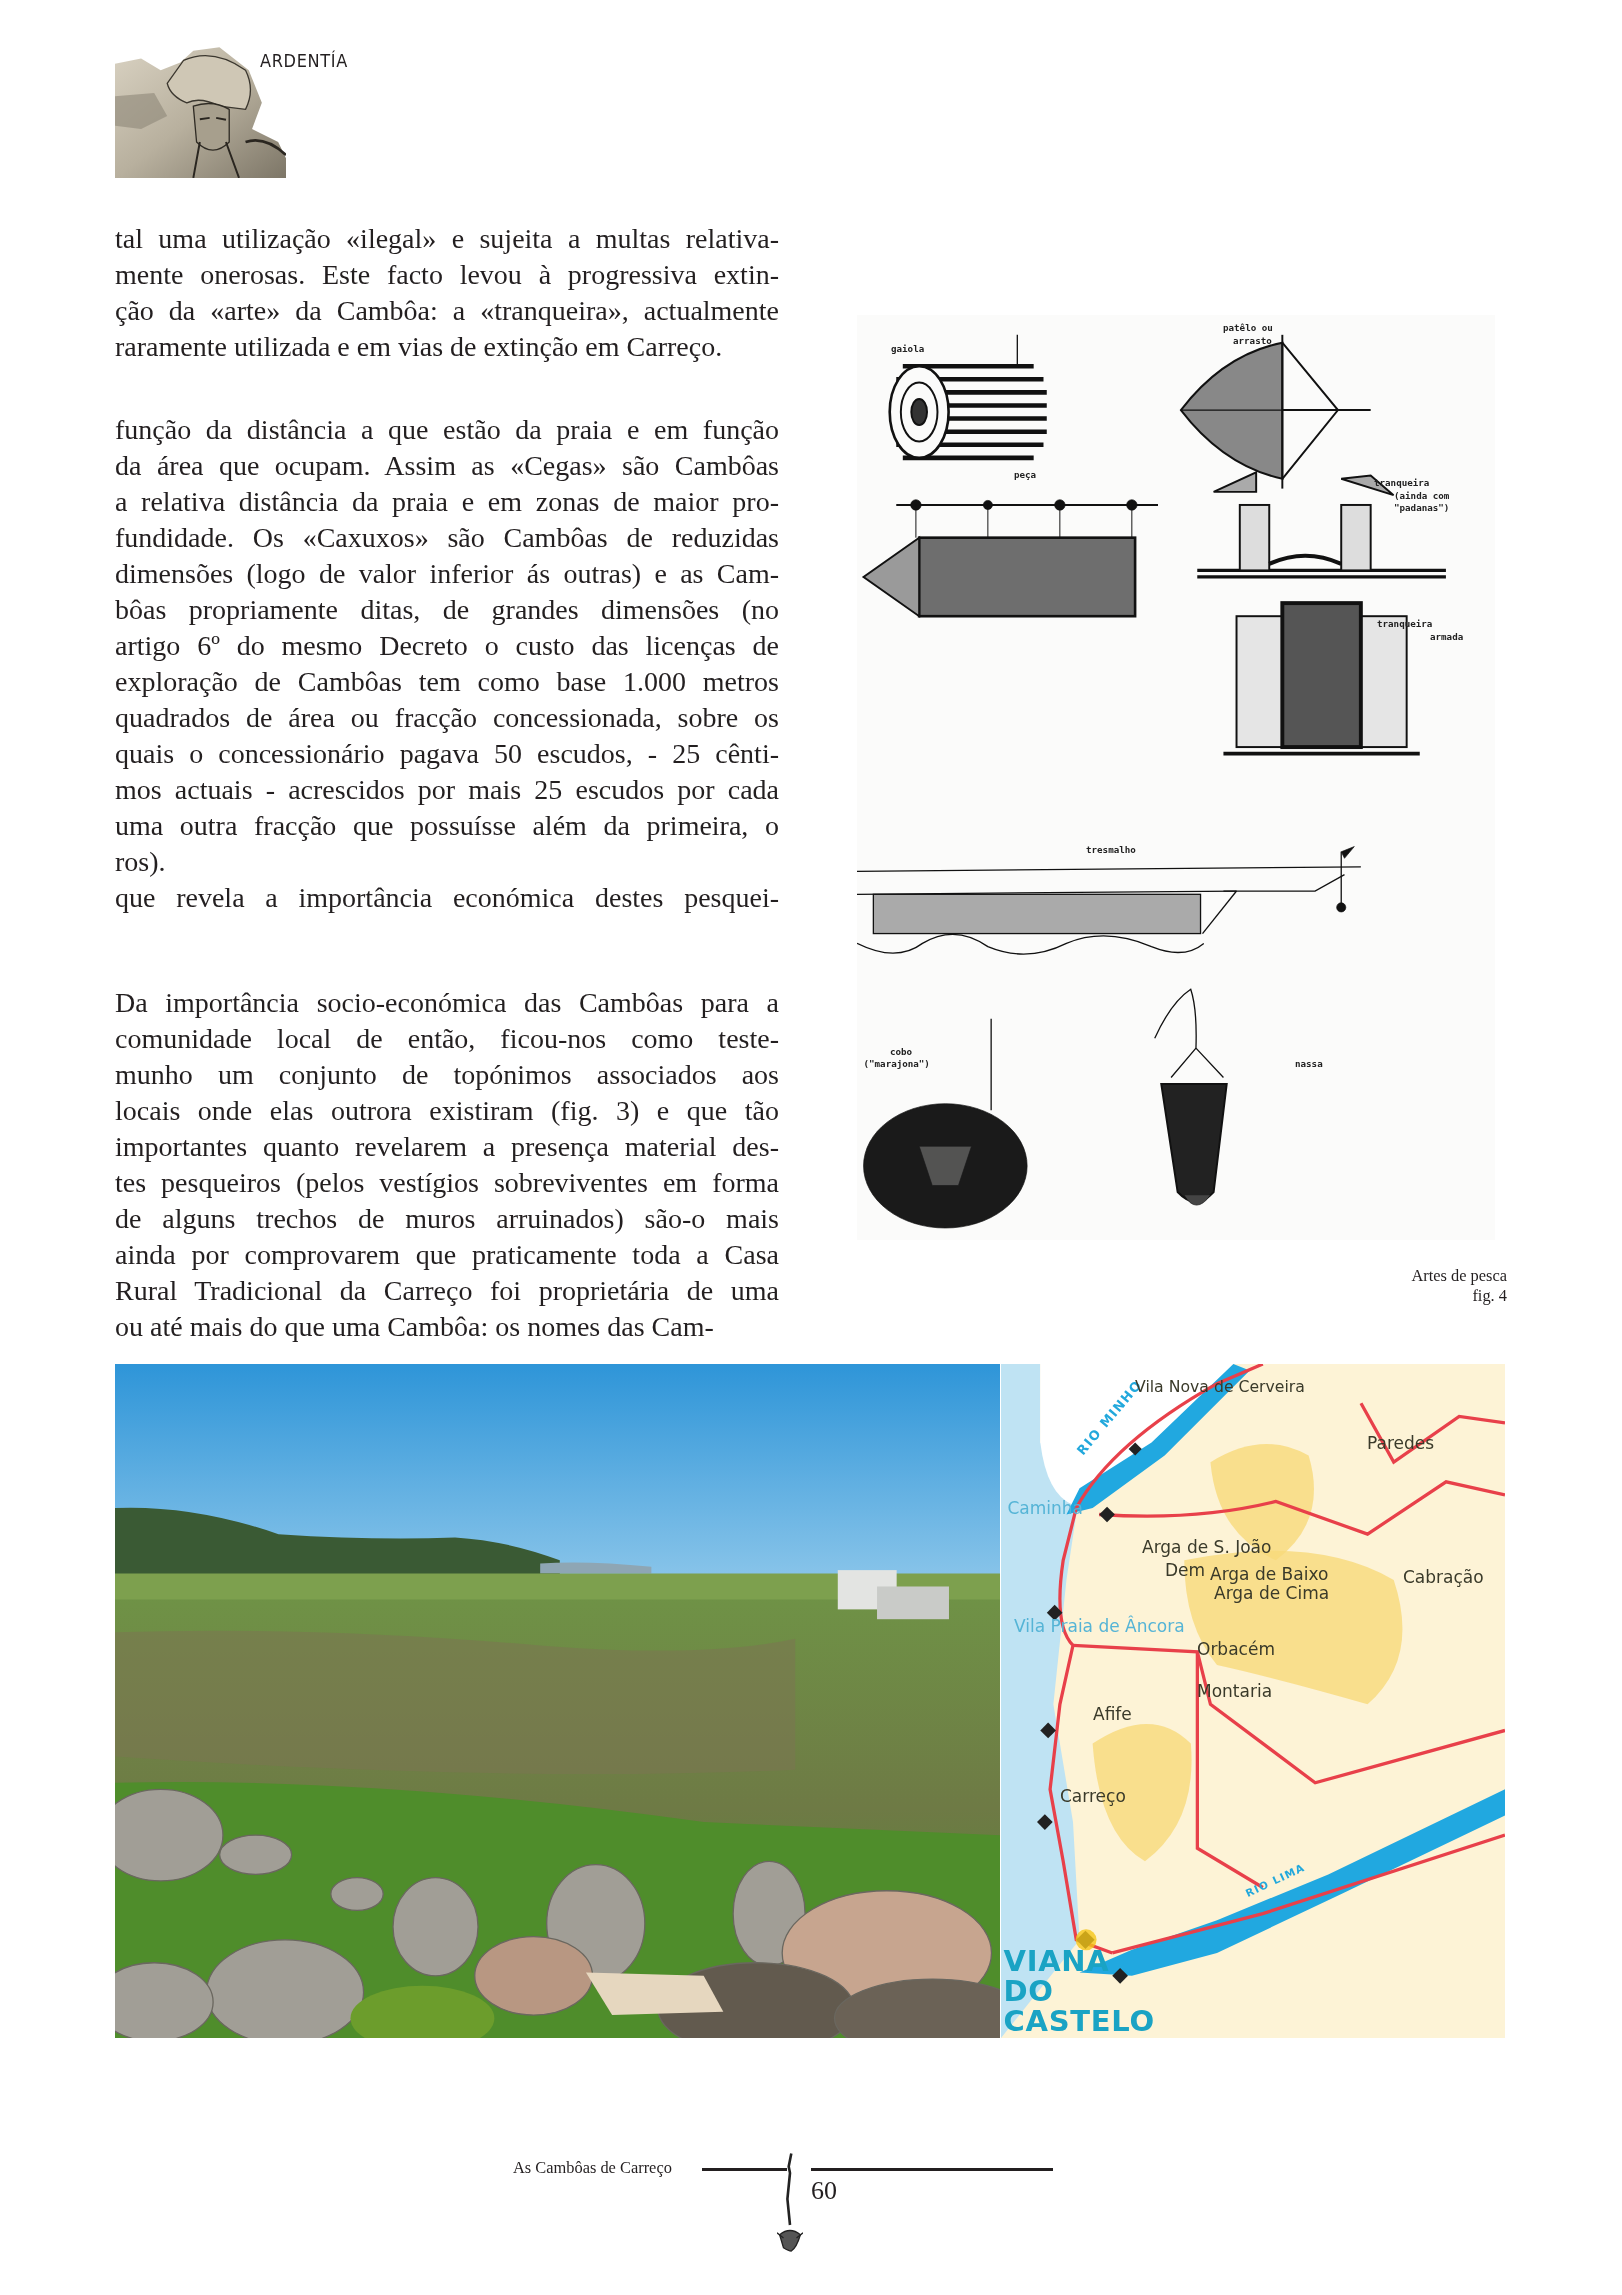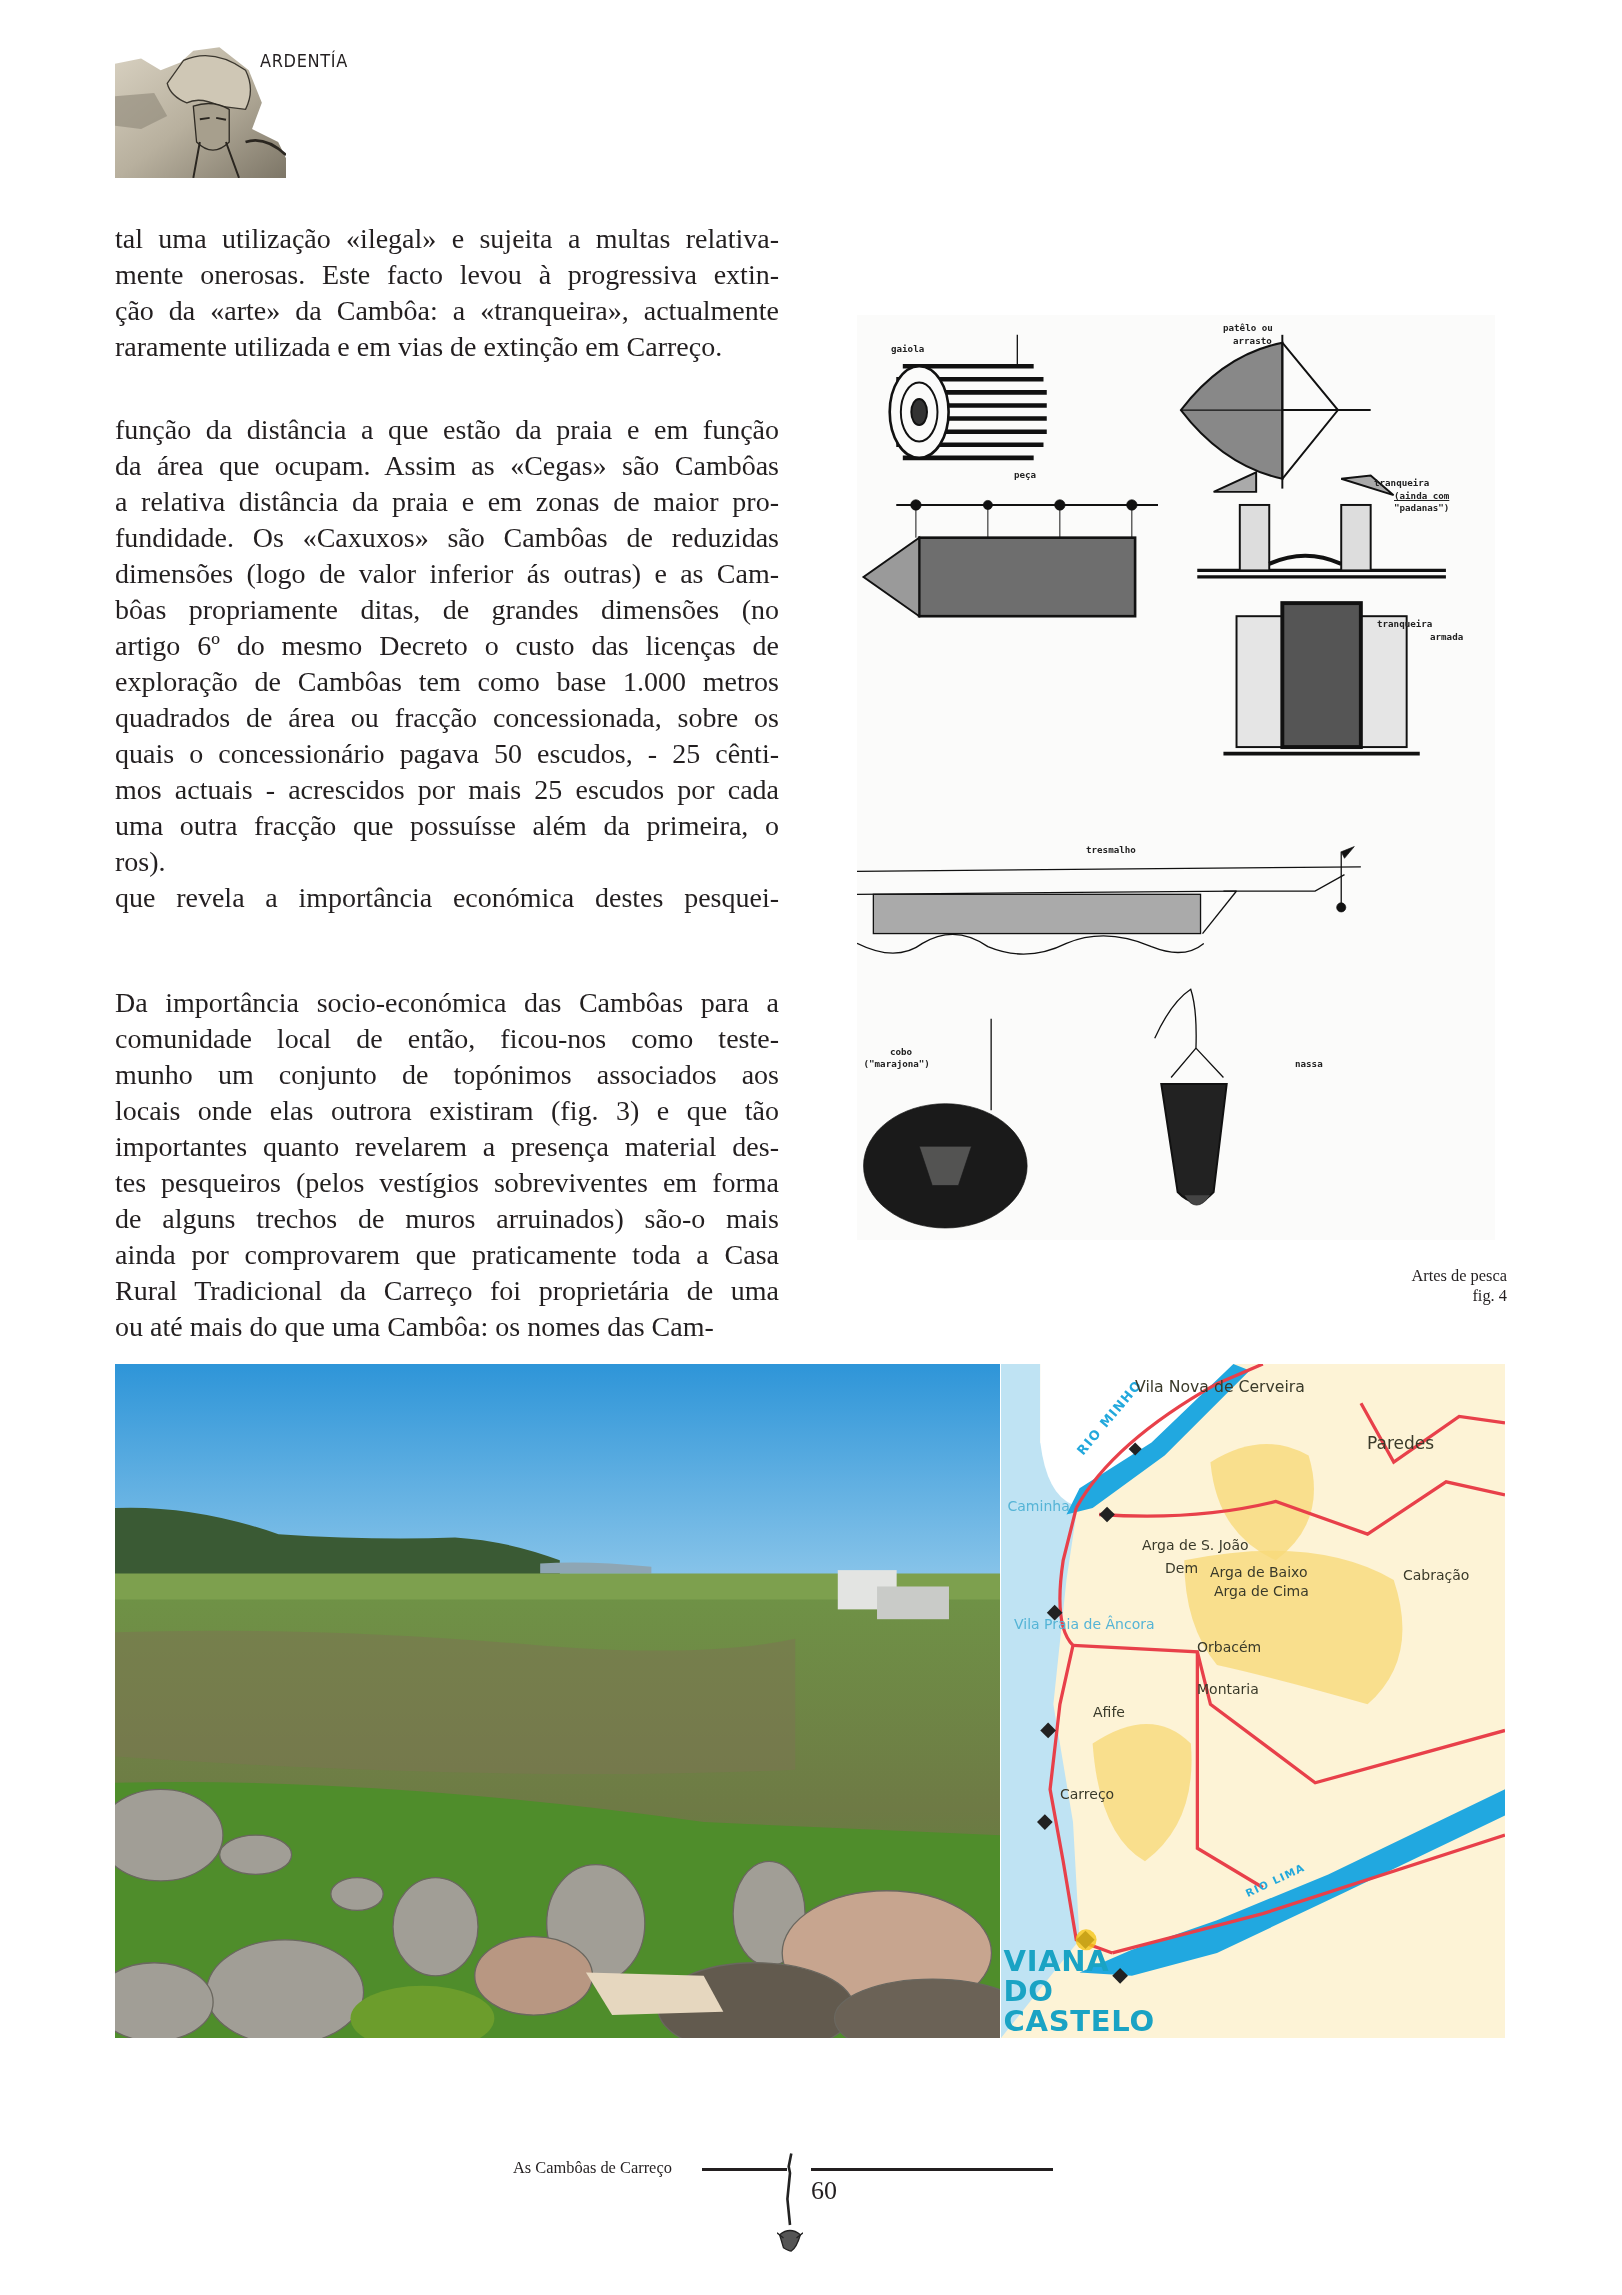--- a/index.html
+++ b/index.html
@@ -25,21 +25,21 @@
   .illus { position: absolute; left: 857px; top: 315px; width: 638px; height: 925px; background: #fbfbfa; }
   .illus svg { position: absolute; left: 0; top: 0; }
   .ill-label { position: absolute; font-family: "DejaVu Sans Mono", "Liberation Mono", monospace;
                font-size: 9.2px; color: #222; line-height: 11px; font-weight: bold; }
 
   .caption { position: absolute; right: 116px; top: 1266px; text-align: right; font-size: 16.4px; line-height: 19.6px; color: #231f20; }
 
   
   .photo { position: absolute; left: 115px; top: 1364px; width: 885px; height: 674px; overflow: hidden; }
   .map { position: absolute; left: 1001px; top: 1364px; width: 504px; height: 674px; overflow: hidden; background: #fdf3d6; }
-  .map-label { position: absolute; font-family: "DejaVu Sans", sans-serif; color: #3a3a2a; font-size: 14px; white-space: nowrap; }
+  .map-label { position: absolute; font-family: "DejaVu Sans", sans-serif; color: #3a3a2a; font-size: 17px; white-space: nowrap; }
   .map-city { position: absolute; font-family: "DejaVu Sans", sans-serif; color: #1aa3c4; font-size: 29px; line-height: 30px; font-weight: bold; letter-spacing: 0.7px; }
   .map-river { position: absolute; font-family: "DejaVu Sans", sans-serif; color: #22a8dc; font-size: 13px; font-weight: bold; letter-spacing: 1.3px; }
 
   
   .footer-title { position: absolute; left: 513px; top: 2158px; font-size: 16.4px; color: #231f20; }
   .footer-rule { position: absolute; top: 2168px; height: 3.3px; background: #231f20; }
   .footer-page { position: absolute; left: 811px; top: 2176px; font-size: 26px; color: #231f20; }
   .footer-ornament { position: absolute; left: 777px; top: 2153px; width: 26px; height: 105px; }
 </style>
 </head>
@@ -181,21 +181,21 @@
       <path d="M518 1120 L480 1165 M518 1120 L560 1165" stroke-width="2"></path>
       <path d="M465 1175 L565 1175 L545 1340 Q518 1370 490 1340 Z" fill="#222" stroke-width="3"></path>
       <path d="M500 1345 Q518 1375 540 1345" fill="#444"></path>
     </g>
   </svg>
   <div class="ill-label" style="left:34px; top:28px;">gaiola</div>
   <div class="ill-label" style="left:366px; top:6.5px;">patêlo ou</div>
   <div class="ill-label" style="left:376px; top:19.6px;">arrasto</div>
   <div class="ill-label" style="left:157px; top:154px;">peça</div>
   <div class="ill-label" style="left:517px; top:162px;">tranqueira</div>
-  <div class="ill-label" style="left:537px; top:175px;text-decoration:underline;">(ainda com</div>
+  <div class="ill-label" style="left:537px; top:175px;">(ainda com</div>
   <div class="ill-label" style="left:537px; top:187px;">"padanas")</div>
   <div class="ill-label" style="left:520px; top:303px;">tranqueira</div>
   <div class="ill-label" style="left:573px; top:316px;">armada</div>
   <div class="ill-label" style="left:229px; top:529px;">tresmalho</div>
   <div class="ill-label" style="left:33px; top:731px;">cobo</div>
   <div class="ill-label" style="left:6.5px; top:743px;">("marajona")</div>
   <div class="ill-label" style="left:438px; top:743px;">nassa</div>
 </div>
 
 <div class="caption">

